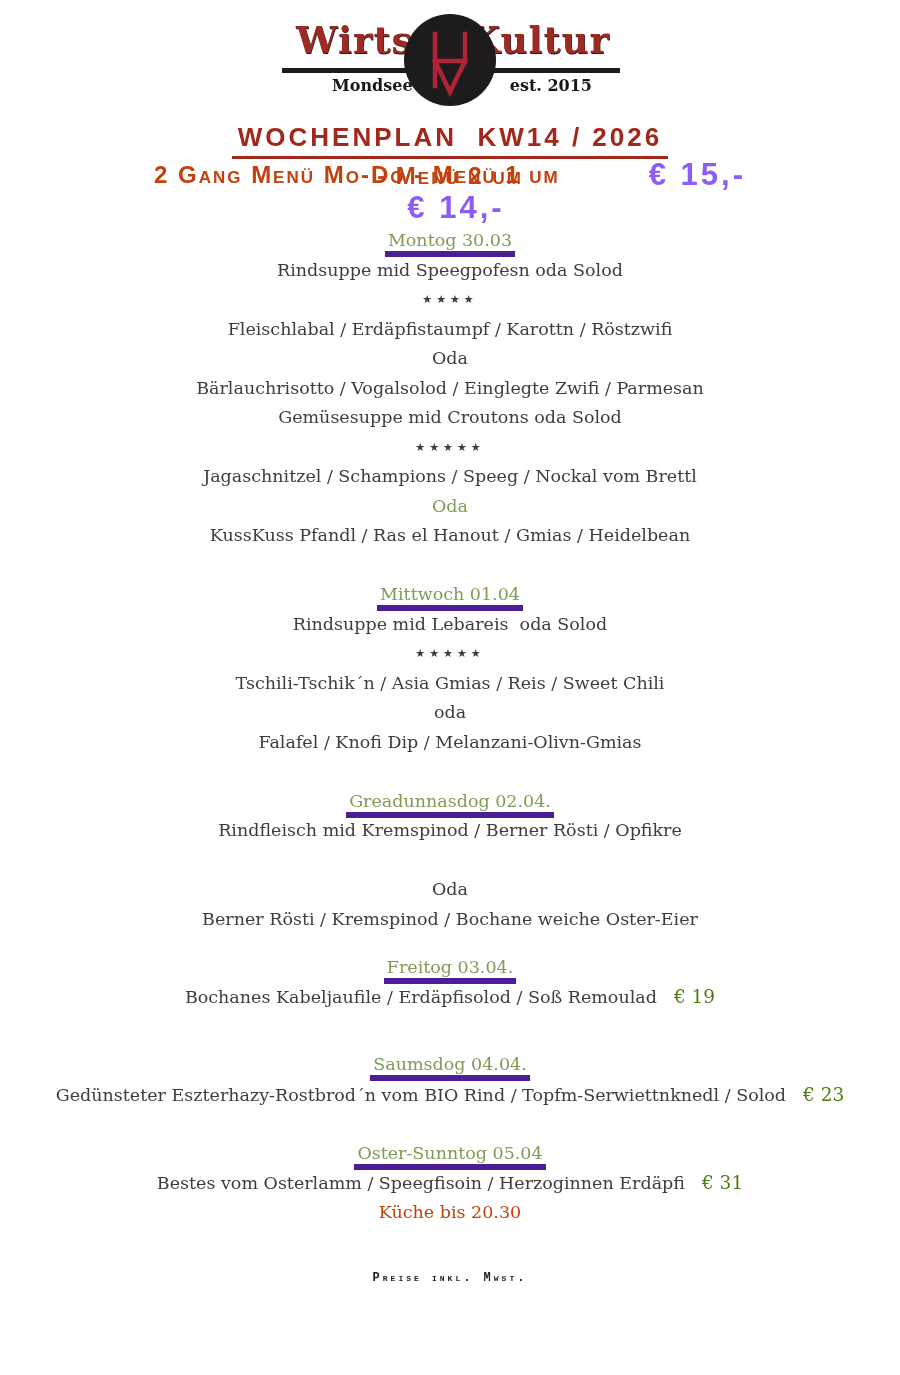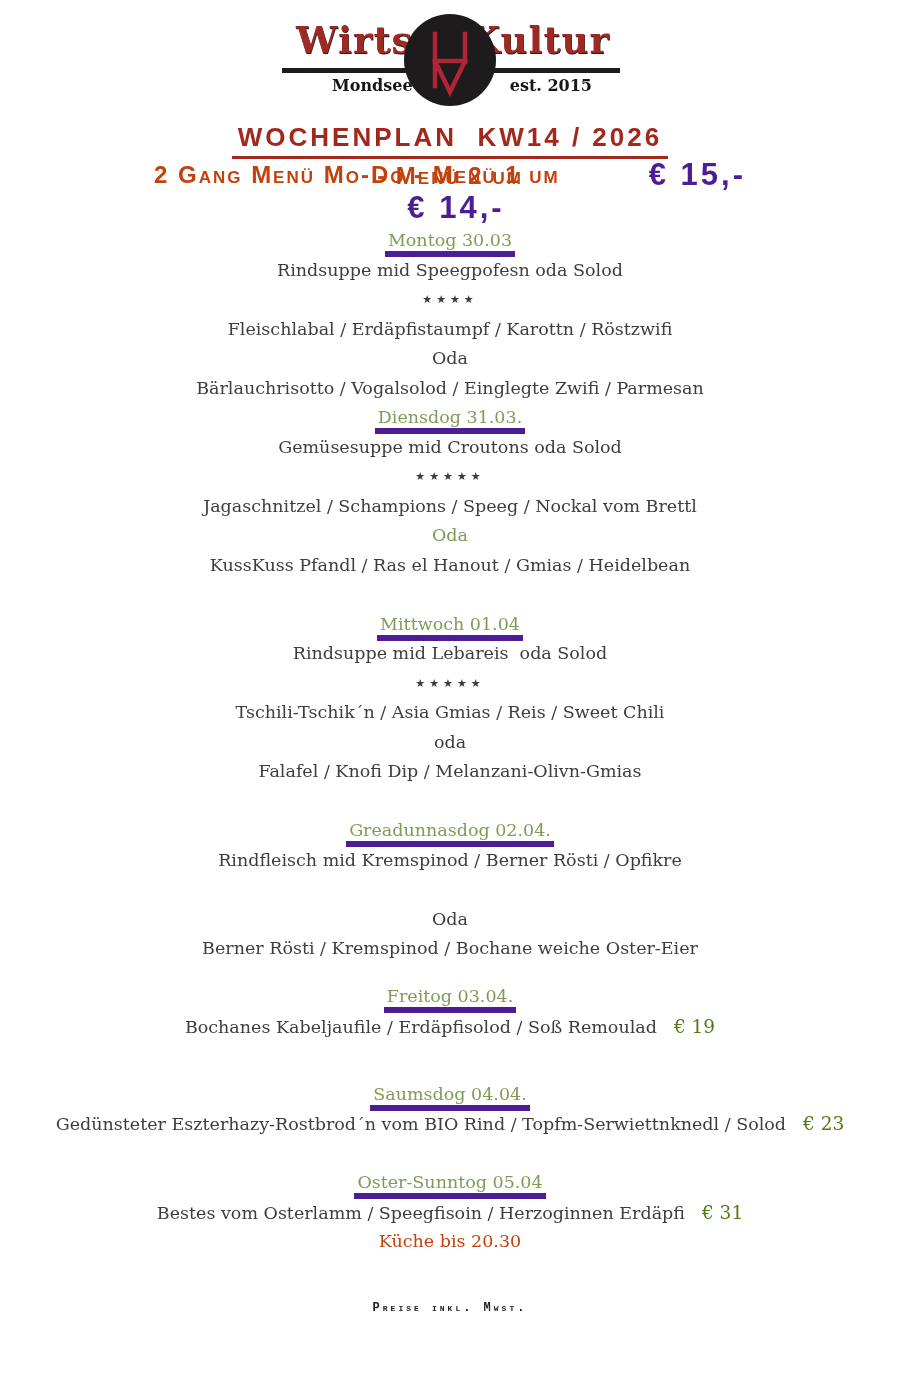--- a/index.html
+++ b/index.html
@@ -26,21 +26,21 @@
     font-size:26px;letter-spacing:3px;color:#a2281c;border-bottom:3px solid #a2281c;
     padding:0 6px 3px 6px;white-space:pre;}
 
   
   .menu-head{width:592px;margin:2px auto 0;}
   .mrow{display:flex;align-items:center;justify-content:space-between;height:34px;}
   .mrow.right{justify-content:flex-end;flex-direction:column;}
   .mtext{font-family:Liberation Sans, sans-serif;font-variant:small-caps;font-weight:700;
     font-size:24px;letter-spacing:2px;color:#c2410c;white-space:pre;}
   .mprice{font-family:"Liberation Sans",sans-serif;font-weight:700;font-size:31px;
-    letter-spacing:3px;color:#4c1d95;margin-left:12px;white-space:pre;}
+    letter-spacing:3px;color:#8b5cf6;margin-left:12px;white-space:pre;}
 
   
   .content{margin-top:0;}
   .line{height:29.5px;line-height:29.5px;font-size:17.5px;white-space:pre-wrap;}
   .sp{height:29.5px;}
   .day-title span{color:#7f9c55;border-bottom:6px solid #4c1d95;padding:0 3px 1px 3px;}
   .stars{font-size:11px;letter-spacing:4px;color:#3d3d3d;}
   .green{color:#7f9c55;}
   .gprice{color:#4d7c0f;margin-left:17px;font-size:18.5px;white-space:pre;}
   .note{color:#c2410c;}
@@ -94,21 +94,20 @@
     <section>
       <div class="line day-title"><span>Montog 30.03</span></div>
       <div class="line">Rindsuppe mid Speegpofesn oda Solod</div>
       <div class="line stars">★★★★</div>
       <div class="line">Fleischlabal / Erdäpfistaumpf / Karottn / Röstzwifi</div>
       <div class="line">Oda</div>
       <div class="line">Bärlauchrisotto / Vogalsolod / Einglegte Zwifi / Parmesan</div>
     </section>
 
     <section>
-      <div class="line day-title"><span>Diensdog 31.03.</span></div>
       <div class="line">Gemüsesuppe mid Croutons oda Solod</div>
       <div class="line stars">★★★★★</div>
       <div class="line">Jagaschnitzel / Schampions / Speeg / Nockal vom Brettl</div>
       <div class="line green">Oda</div>
       <div class="line">KussKuss Pfandl / Ras el Hanout / Gmias / Heidelbean</div>
     </section>
 
     <div class="sp"></div>
 
     <section>

